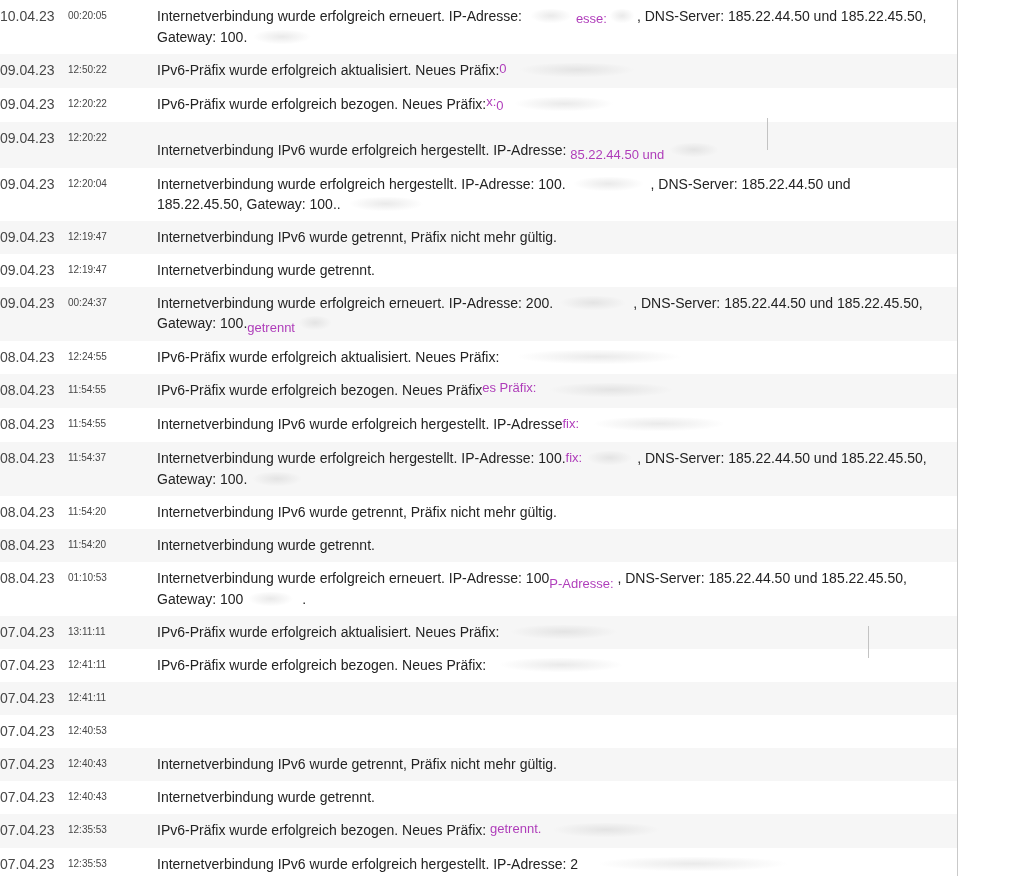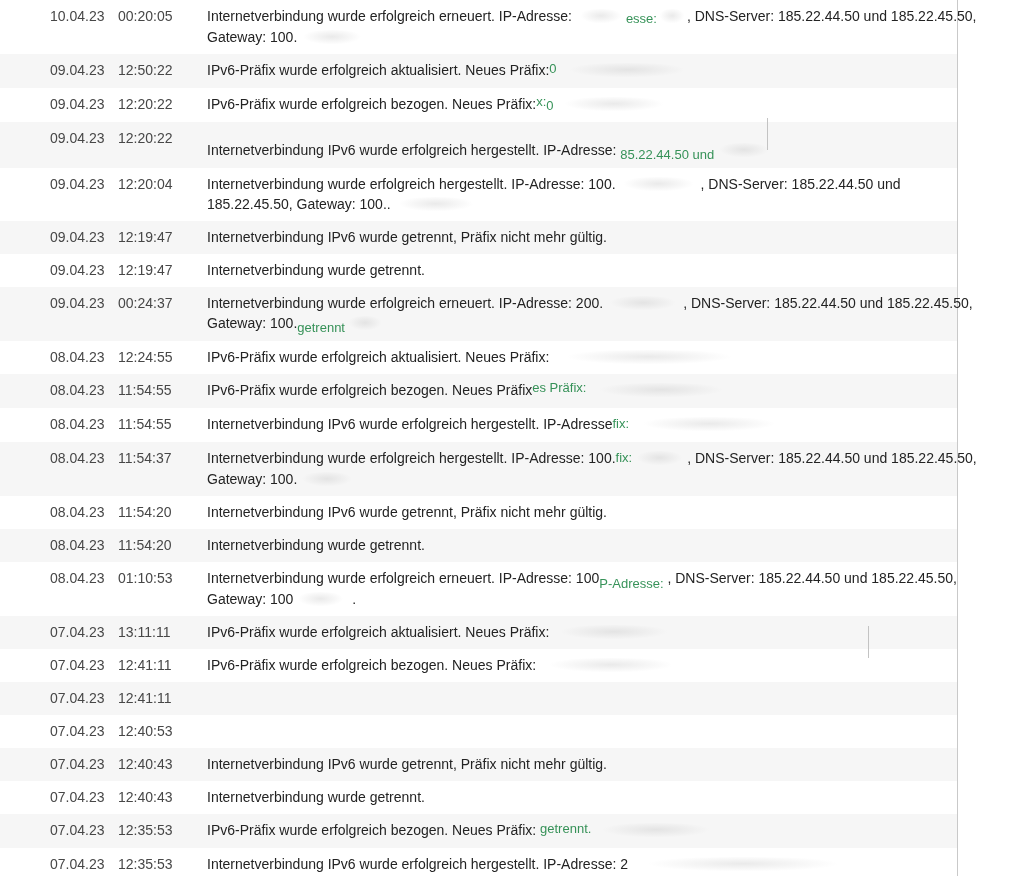--- a/index.html
+++ b/index.html
@@ -1,24 +1,24 @@
 <!DOCTYPE html>
 <html><head>
 <meta charset="utf-8">
 <style>
   html,body{margin:0;padding:0;background:#ffffff;}
   body{font-family:"Liberation Sans","DejaVu Sans",sans-serif;}
   .page{position:relative;width:1029px;height:876px;background:#ffffff;overflow:hidden;}
   .log-table{position:absolute;left:0;top:0;width:957px;min-height:876px;border-right:1px solid #c9c9c9;background:#ffffff;}
   .log-row{display:flex;align-items:flex-start;padding:6px 0 7px 0;background:#ffffff;}
   .log-row.alt{background:#f6f6f6;}
-  .c-date{width:68px;padding-left:10px;flex:0 0 auto;font-size:14px;line-height:20px;color:#474747;white-space:nowrap;margin-left:40px;}
-  .c-time{width:89px;flex:0 0 auto;font-size:14px;line-height:20px;color:#474747;white-space:nowrap;}
+  .c-date{width:68px;flex:0 0 auto;font-size:14px;line-height:20px;color:#474747;white-space:nowrap;}
+  .c-time{width:89px;flex:0 0 auto;font-size:10px;line-height:20px;color:#474747;white-space:nowrap;}
   .c-msg{width:781px;flex:0 0 auto;font-size:14px;line-height:20px;color:#232323;white-space:pre-wrap;word-wrap:break-word;}
-  .ghost{position:relative;display:inline-block;color:#15803d;font-size:13px;opacity:.85;filter:blur(.4px);white-space:nowrap;}
+  .ghost{position:relative;display:inline-block;color:#a21caf;font-size:13px;opacity:.85;filter:blur(.4px);white-space:nowrap;}
   .smudge{display:inline-block;height:16px;vertical-align:-4px;border-radius:50%;
           background:radial-gradient(55% 65% at 50% 42%, rgba(185,185,185,.30), rgba(255,255,255,0) 75%);}
   .vline{position:absolute;width:1px;background:#c3c3c3;}
 </style>
 </head>
 <body>
 
 <div class="page">
   <div class="log-table">
       <div class="log-row">

